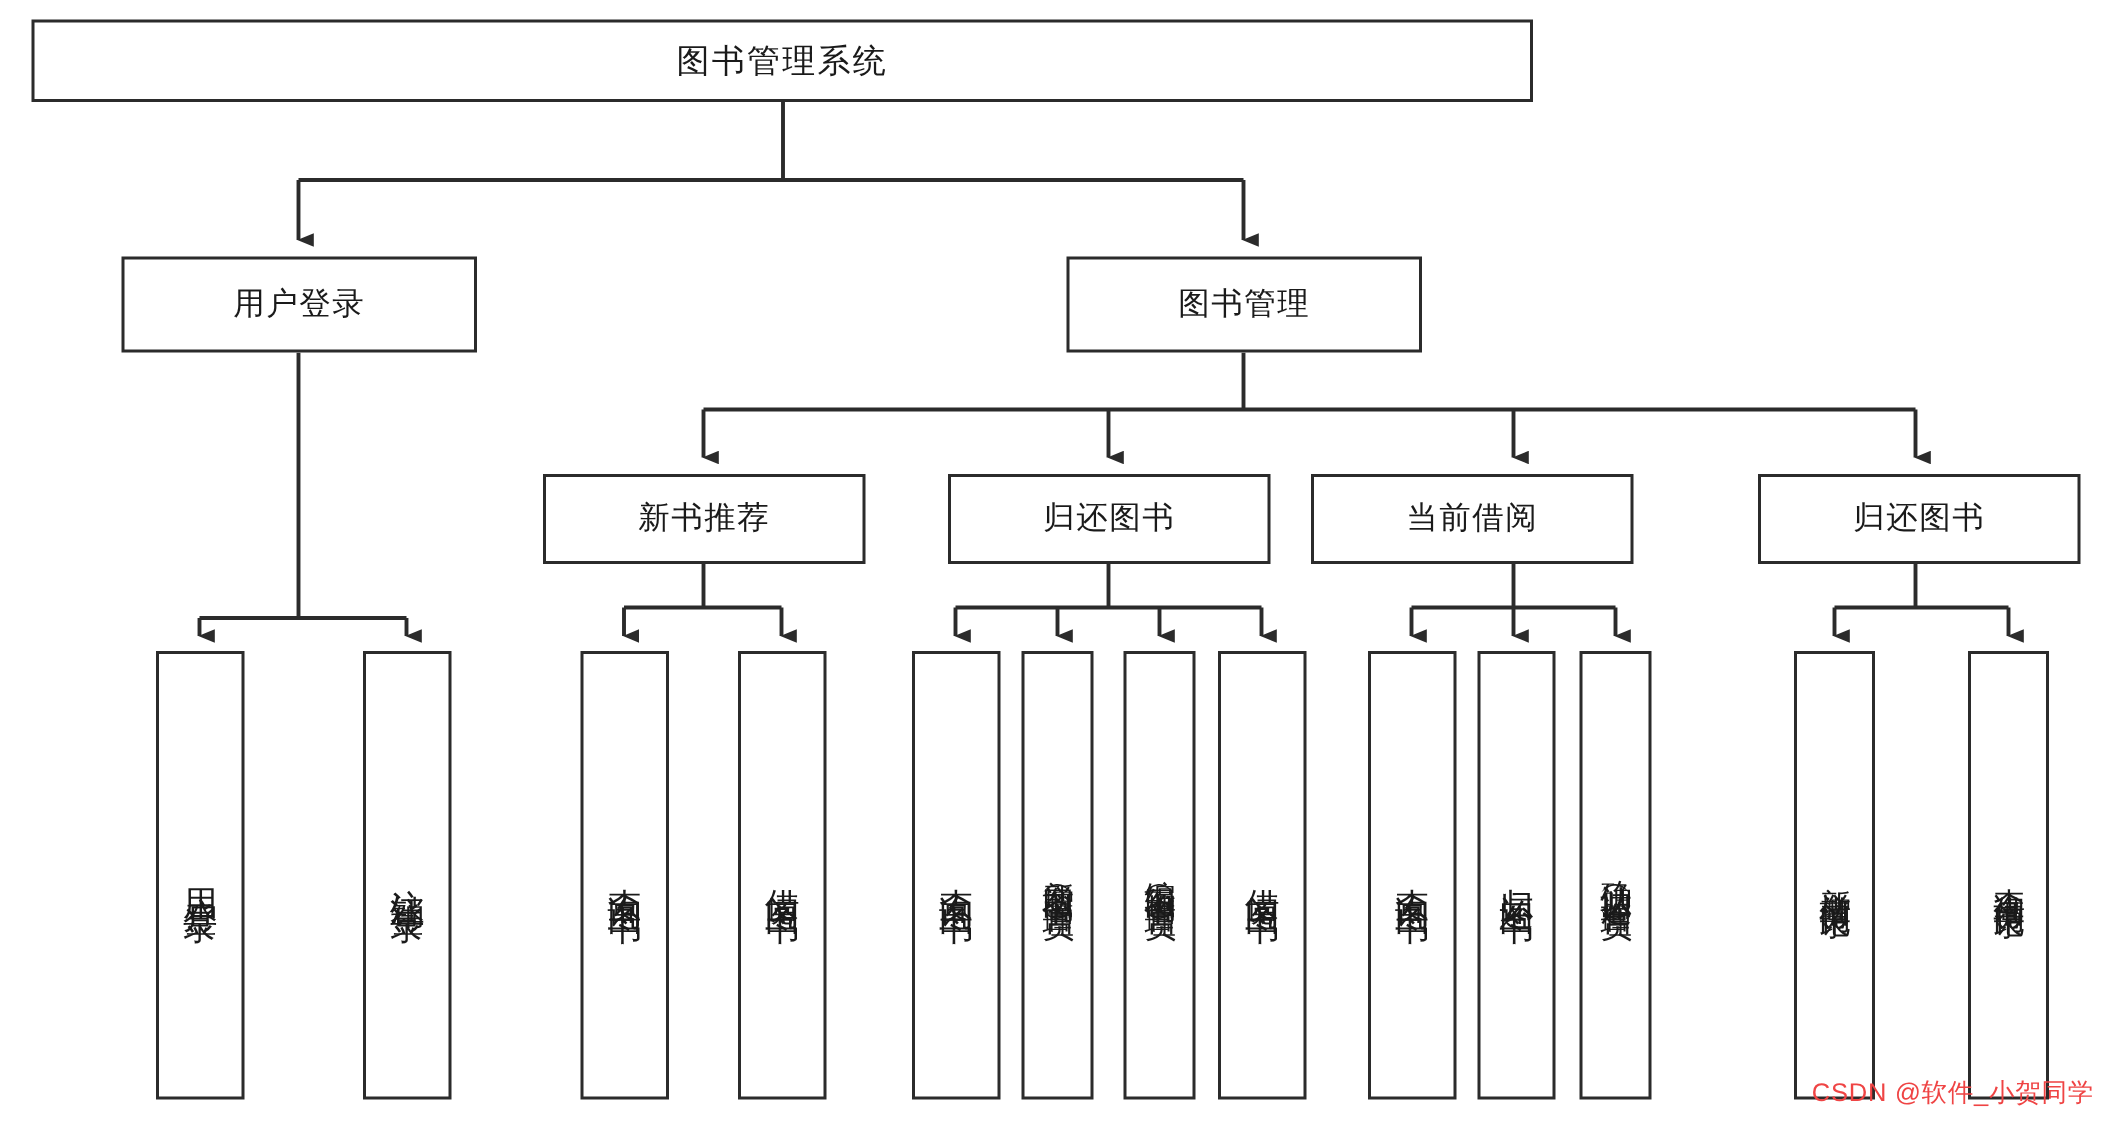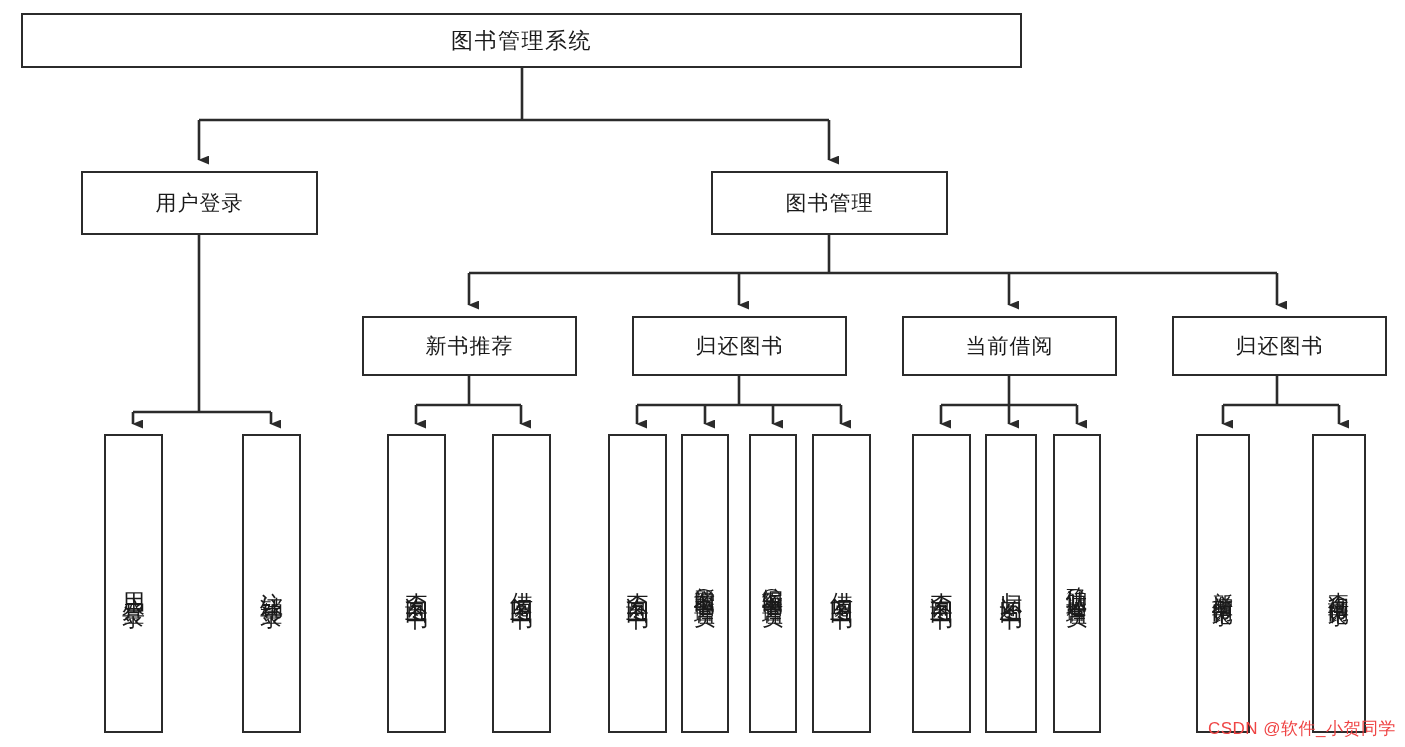--- a/index.html
+++ b/index.html
@@ -162,21 +162,21 @@
   </div>
 
   <div class="node horiz" style="left:362px; top:316px; width:215px; height:60px;">
     <span class="node-label">新书推荐</span>
   </div>
 
   <div class="node horiz" style="left:632px; top:316px; width:215px; height:60px;">
     <span class="node-label">归还图书</span>
   </div>
 
-  <div class="node horiz" style="left:902px; top:316px; width:215px; height:60px;">
+  <div class="node horiz" style="left:874px; top:316px; width:215px; height:60px;">
     <span class="node-label">当前借阅</span>
   </div>
 
   <div class="node horiz" style="left:1172px; top:316px; width:215px; height:60px;">
     <span class="node-label">归还图书</span>
   </div>
 
   <div class="node vert" style="left:104px; top:434px; width:59px; height:299px;">
     <span class="node-label">用户登录</span>
   </div>

